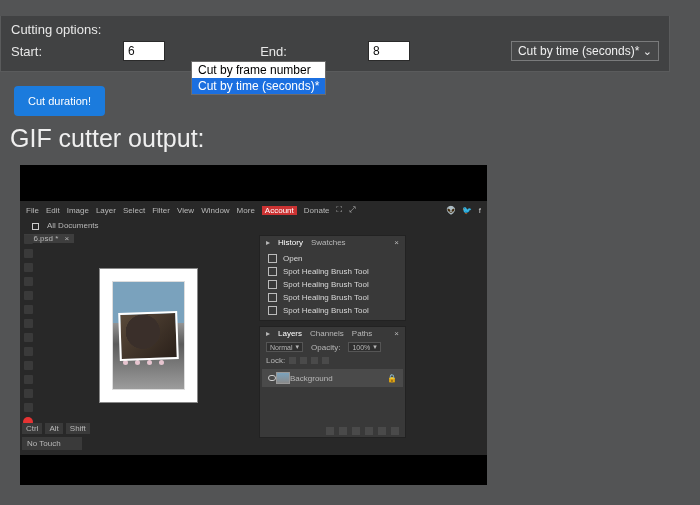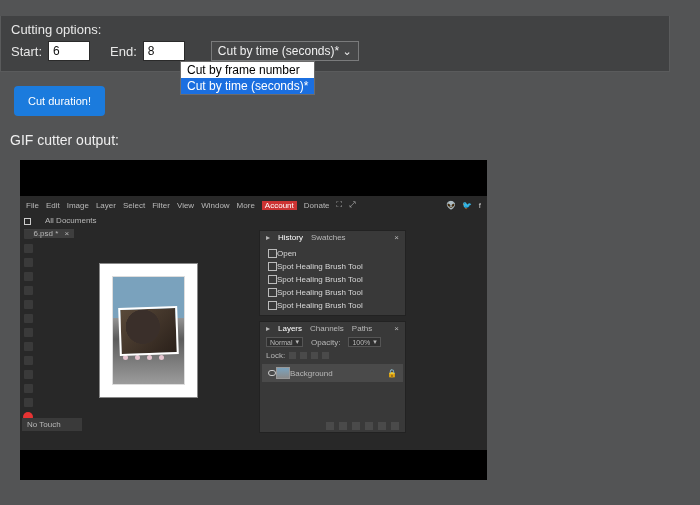--- a/index.html
+++ b/index.html
@@ -13,83 +13,83 @@
   .options-panel {
     background: #414243;
     border: 1px solid #5a5b5c;
     border-top: none;
     padding: 6px 10px 10px 10px;
     width: 670px;
     margin: 16px 0 0 0;
     position: relative;
   }
   .options-title { font-size: 13px; margin-bottom: 4px; }
-  .row { display: flex; align-items: center; gap: 6px; position: relative; }
+  .row { display: flex; align-items: center; gap: 6px; position: relative; justify-content: space-between; }
   .field-label { font-size: 13px; }
   input[type=text] {
     width: 42px; height: 20px;
     background: #fff; color: #111;
     border: 1px solid #2a2a2a;
     font-size: 12px; padding: 0 4px;
   }
   .end-label { margin-left: 14px; }
   .select-box {
     margin-left: 20px;
     width: 148px; height: 20px;
     background: #464748;
     border: 1px solid #7a7b7c;
     display: flex; align-items: center; justify-content: space-between;
     padding: 0 6px; font-size: 12px; color: #f0f0f0;
     cursor: pointer;
   }
   .chev { font-size: 11px; }
   .dropdown {
     position: absolute;
-    left: 169px; top: 20px;
+    left: 180px; top: 20px;
     background: #fff; color: #000;
     border: 1px solid #6b6b6b;
     font-size: 12px;
     z-index: 5;
   }
   .dropdown .opt { padding: 1px 6px; white-space: nowrap; cursor: pointer; }
   .dropdown .opt.selected { background: #1b6fe0; color: #fff; }
   .primary-btn {
     margin: 14px 0 0 14px;
     background: #1b7bdd;
     color: #fff;
     border: none;
     border-radius: 4px;
     padding: 9px 14px;
     font-size: 11px;
     cursor: pointer;
   }
   .output-heading {
-    font-size: 14px;
+    font-size: 25px;
     font-weight: 400;
-    margin: 16px 10px 12px 10px;
+    margin: 8px 10px 12px 10px;
     color: #efefef;
   }
   .preview-wrap {
     margin-left: 20px;
     width: 467px;
   }
   .lb-top { background: #000; height: 36px; }
   .lb-bottom { background: #000; height: 30px; }
   .editor {
     background: #282828;
     height: 254px;
     position: relative;
     font-size: 8px;
     color: #b8b8b8;
   }
   .menu-bar { display:flex; gap:7px; padding: 4px 6px; align-items:center; }
   .menu-bar span { font-size: 8px; }
   .menu-acc { background:#c33; color:#fff; padding:0 3px; }
   .menu-right { margin-left:auto; display:flex; gap:6px; font-size:10px; color:#ccc; }
-  .docs { padding: 2px 4px; display:flex; gap:14px; align-items:flex-end; }
+  .docs { padding: 2px 12px; display:flex; gap:8px; align-items:flex-end; }
   .docs .doc-icon { width:7px; height:7px; border:1px solid #ccc; }
   .tab-row { padding: 2px 4px; }
   .tab { background:#3e3e3e; padding:0 5px; font-size:8px; display:inline-block; }
   .tab .x { margin-left:4px; }
   .toolbar-left {
     position:absolute; left:2px; top:34px; width:12px;
     display:flex; flex-direction:column; gap:5px; align-items:center;
   }
   .toolbar-left .t { width:9px; height:9px; background:#3a3a3a; border-radius:1px; }
   .toolbar-left .t:nth-child(14){ background:#e63333; width:10px; height:10px; border-radius:50%; }
@@ -113,21 +113,21 @@
   .stems { position:absolute; left:10px; top:78px; display:flex; gap:7px; }
   .stems span { width:5px; height:5px; background:#e6c4cf; border-radius:50%; display:block; }
   .panel-right {
     position:absolute; left:239px; top:34px; width:147px;
   }
   .panel { background:#393939; border:1px solid #222; margin-bottom:5px; }
   .panel-head { display:flex; gap:8px; padding:2px 6px; font-size:8px; }
   .panel-head .ph-sel { color:#fff; }
   .panel-head .x { margin-left:auto; }
   .panel-body { padding:3px 2px; }
-  .hist-row { display:flex; align-items:center; padding:2px 6px; font-size:8px; color:#d8d8d8; }
+  .hist-row { display:flex; align-items:center; gap:6px; padding:2px 6px; font-size:8px; color:#d8d8d8; }
   .hist-row .ico { width:9px; height:9px; border:1px solid #bbb; }
   .layer-ctrl { display:flex; gap:8px; padding:2px 6px; font-size:8px; align-items:center; }
   .layer-ctrl .sel { background:#2f2f2f; border:1px solid #555; padding:0 3px; font-size:7px; display:flex; align-items:center; gap:3px; }
   .lock-row { padding:2px 6px; font-size:8px; display:flex; gap:4px; align-items:center; }
   .lock-row .sq { width:7px; height:7px; background:#4a4a4a; }
   .bg-row { display:flex; align-items:center; padding:3px 6px; font-size:8px; background:#4a4a4a; margin:2px; }
   .bg-row .eye { width:8px;height:6px;border:1px solid #ccc;border-radius:3px; }
   .bg-row .thumb { width:14px;height:12px;background:linear-gradient(180deg,#7aa2bd 0%,#8a8a8a 100%); border:1px solid #999; }
   .bg-row .lock { margin-left:auto; font-size:8px; }
   .panel-foot { display:flex; gap:5px; justify-content:flex-end; padding:2px 6px; }
@@ -293,20 +293,25 @@
           <span class="f"></span>
             <span class="f"></span>
           <span class="f"></span>
             <span class="f"></span>
           <span class="f"></span>
             <span class="f"></span>
         </div>
       </div>
     </div>
     <div class="taskbar">
+      <div class="task-row1">
+        <span class="b">Ctrl</span>
+        <span class="b">Alt</span>
+        <span class="b">Shift</span>
+      </div>
       <div class="task-row2">No Touch</div>
     </div>
   </div>
   <div class="lb-bottom"></div>
 </div>
 
 
 
 
 </body></html>

